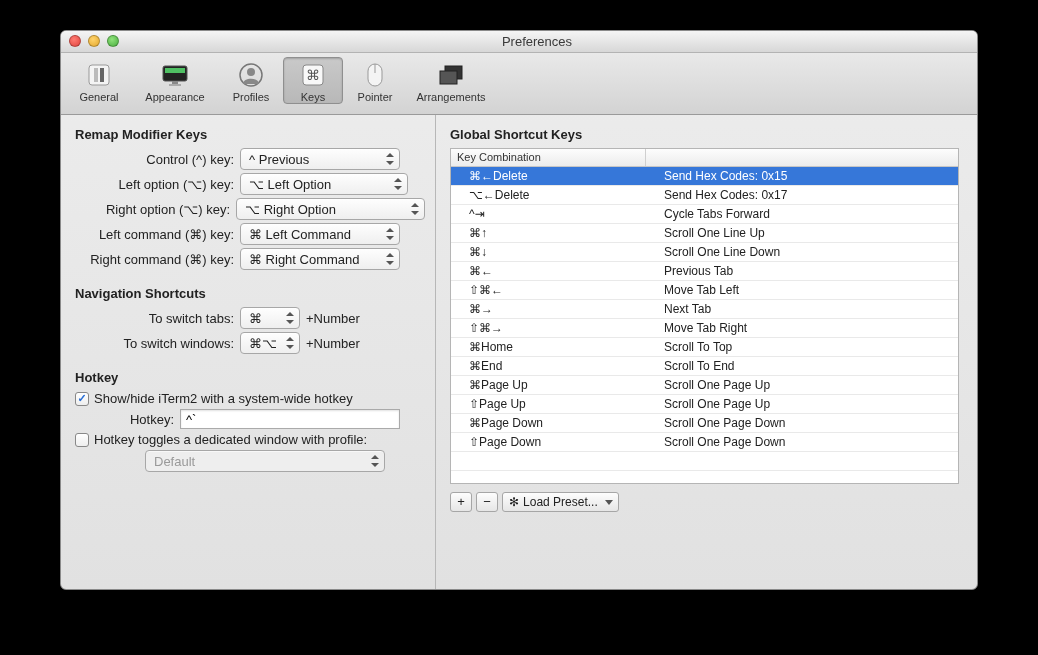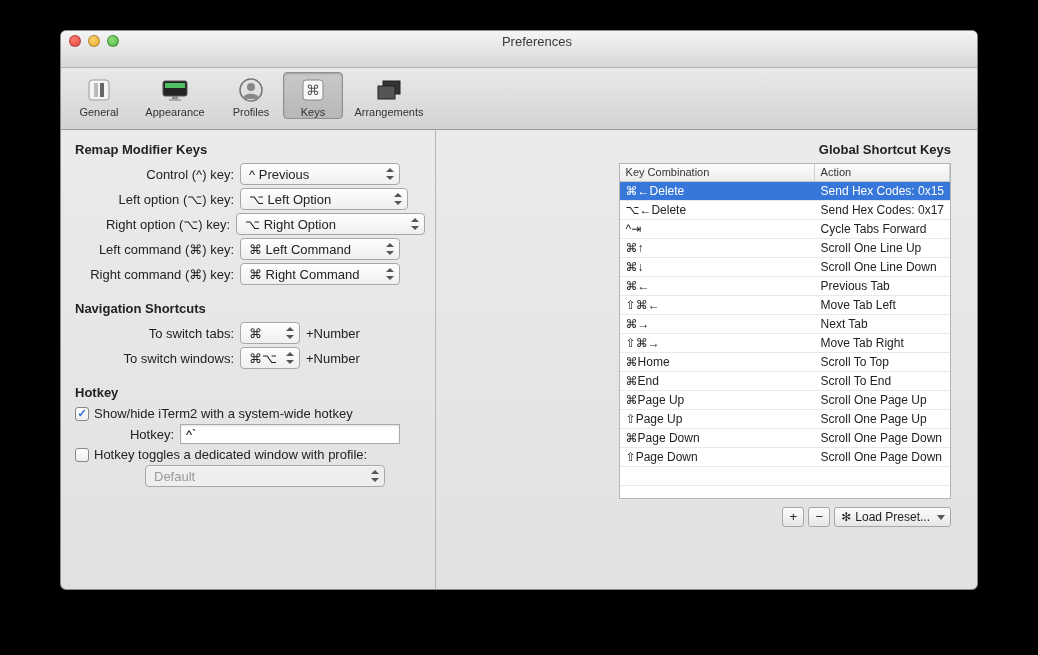--- a/index.html
+++ b/index.html
@@ -19,21 +19,21 @@
     top: 30px;
     width: 918px;
     height: 560px;
     background: linear-gradient(#ededed, #e1e1e1);
     border: 1px solid #8a8a8a;
     border-radius: 6px;
     box-shadow: 0 20px 45px rgba(0,0,0,0.55);
     overflow: hidden;
   }
   .titlebar {
-    height: 37px;
+    height: 22px;
     background: linear-gradient(#f5f5f5, #d7d7d7);
     border-bottom: 1px solid #b3b3b3;
     position: relative;
     text-align: center;
     line-height: 22px;
     font-size: 13px;
     color: #3a3a3a;
     padding-left: 36px;
   }
   .traffic {
@@ -81,24 +81,23 @@
     display: flex;
     height: calc(100% - 84px);
   }
   .leftpane {
     width: 375px;
     padding: 10px 10px 10px 14px;
     border-right: 1px solid #b7b7b7;
   }
   .rightpane {
     flex: 1;
-    padding: 10px 26px 10px 14px;
+    padding: 10px 18px 10px 14px;
     display: flex;
     flex-direction: column;
-    align-items: flex-end;
   }
   .section-title {
     font-weight: bold;
     font-size: 13px;
     margin: 2px 0 6px 0;
   }
   .row {
     display: flex;
     align-items: center;
     margin: 3px 0;
@@ -169,21 +168,21 @@
   }
   .th.key { width: 195px; }
   .th.act { flex: 1; }
   .tbody { flex: 1; overflow: hidden; }
   .tr {
     display: flex; height: 19px; font-size: 12px;
     border-bottom: 1px solid #e9e9e9;
   }
   .tr.sel { background: #3677d9; color: #fff; }
   .td { padding: 2px 6px; }
-  .td.key { width: 195px; }
+  .td.key { width: 195px; margin-left: 12px; }
   .td.act { flex: 1; }
 
   .table-footer {
     margin-top: 8px;
     display: flex; gap: 4px; align-items: center;
   }
   .sqbtn {
     width: 22px; height: 20px;
     background: linear-gradient(#fdfdfd,#e6e6e6);
     border: 1px solid #a6a6a6; border-radius: 3px;
@@ -253,20 +252,29 @@
     </div>
     <div class="tbitem selected">
       <div class="tbicon">
         <svg width="26" height="26">
             <rect x="3" y="3" width="20" height="20" rx="3" fill="#f8f8f8" stroke="#888"></rect>
             <text x="13" y="18" text-anchor="middle" font-size="14" fill="#555">⌘</text>
           </svg>
       </div>
       <div class="tblabel">Keys</div>
     </div>
+    <div class="tbitem">
+      <div class="tbicon">
+        <svg width="20" height="26">
+            <rect x="3" y="2" width="14" height="22" rx="7" fill="#f4f4f4" stroke="#999"></rect>
+            <line x1="10" y1="2" x2="10" y2="11" stroke="#999"></line>
+          </svg>
+      </div>
+      <div class="tblabel">Pointer</div>
+    </div>
     <div class="tbitem wide">
       <div class="tbicon">
         <svg width="30" height="26">
             <rect x="9" y="4" width="17" height="13" fill="#333" stroke="#222"></rect>
             <rect x="4" y="9" width="17" height="13" fill="#555" stroke="#222"></rect>
           </svg>
       </div>
       <div class="tblabel">Arrangements</div>
     </div>
   </div>
@@ -350,21 +358,20 @@
             <span class="caret"></span>
           </div>
       </div>
     </div>
 
     <div class="rightpane">
       <div class="section-title">Global Shortcut Keys</div>
       <div class="table-wrap">
         <div class="thead">
           <div class="th key">Key Combination</div>
-          <div class="th act">Action</div>
         </div>
         <div class="tbody" id="shortcut-rows">
             <div class="tr sel">
               <div class="td key">⌘←Delete</div>
               <div class="td act">Send Hex Codes: 0x15</div>
             </div>
             <div class="tr">
               <div class="td key">⌥←Delete</div>
               <div class="td act">Send Hex Codes: 0x17</div>
             </div>

